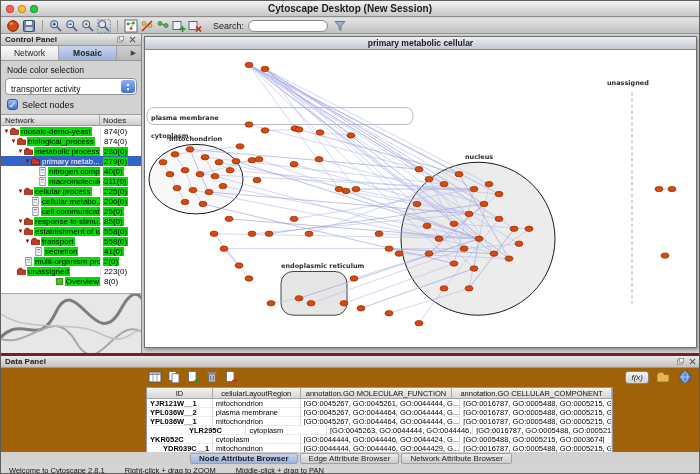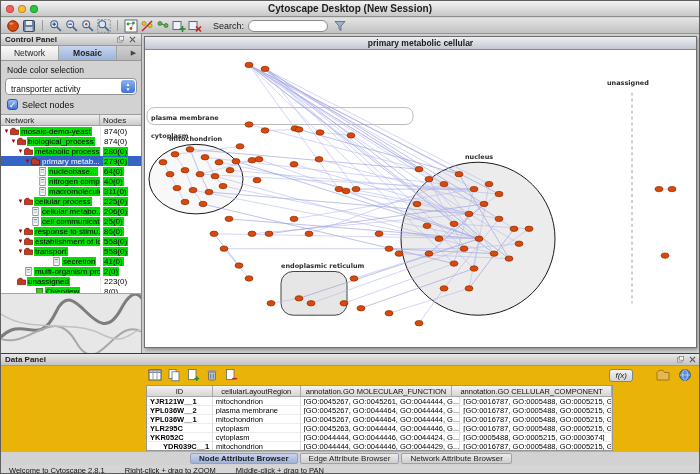--- a/index.html
+++ b/index.html
@@ -50,24 +50,24 @@
   .tcount{padding:0 1px;}
   .birdseye{position:absolute;left:0;bottom:0;width:140px;height:60px;background:#e7e7e7;border-top:1px solid #a5a5a5;overflow:hidden;}
 
   
   .network-frame{position:absolute;left:143px;top:35px;width:553px;height:312px;border:1px solid #6f6f6f;background:#fff;box-shadow:1px 2px 4px rgba(0,0,0,.35);}
   .nf-titlebar{height:13px;background:linear-gradient(#eceef3,#c4c8d2);border-bottom:1px solid #888;font-size:8.5px;font-weight:bold;color:#1c1c1c;text-align:center;line-height:13px;}
   .nf-canvas{position:absolute;top:14px;left:0;right:0;bottom:0;background:#fff;overflow:hidden;}
   .nf-canvas svg{display:block;width:100%;height:100%;}
 
   
-  .data-panel{position:absolute;left:0;top:352px;width:700px;height:99px;background:#eab308;border-top:1px solid #7f1d1d;}
+  .data-panel{position:absolute;left:0;top:352px;width:700px;height:99px;background:#a16207;border-top:3px solid #7f1d1d;}
   .dp-toolbar{position:absolute;top:13px;left:0;right:0;height:16px;display:flex;align-items:center;}
   .dp-icons{margin-left:146px;display:flex;gap:3px;}
-  .dp-right{position:absolute;right:8px;top:0;height:16px;display:flex;align-items:center;gap:22px;}
+  .dp-right{position:absolute;right:8px;top:0;height:16px;display:flex;align-items:center;gap:6px;}
   .fx-btn{height:13px;padding:0 5px;border:1px solid #848484;border-radius:3px;background:linear-gradient(#f2f2f2,#d4d4d4);font-size:8px;font-style:italic;line-height:11px;color:#222;}
   .dp-table{position:absolute;left:145px;top:31px;width:467px;height:66px;background:#fff;border:1px solid #979797;font-size:7.5px;overflow:hidden;}
   .dpt-header{display:flex;height:11px;}
   .dpt-hcell{background:linear-gradient(#f2f2f2,#d6d6d6);border-right:1px solid #a8a8a8;border-bottom:1px solid #a8a8a8;display:flex;align-items:center;justify-content:center;font-size:7.5px;color:#111;overflow:hidden;white-space:nowrap;}
   .dpt-row{display:flex;height:9px;}
   .dpt-cell{border-right:1px solid #dcdcdc;border-bottom:1px solid #ececec;overflow:hidden;white-space:nowrap;padding-left:3px;line-height:9px;color:#000;}
   .dpt-cell.c0{font-weight:bold;}
 
   
   .browser-tabs{position:absolute;left:0;top:451px;width:700px;height:13px;display:flex;justify-content:center;align-items:center;gap:2px;background:#d2d2d2;}
@@ -285,178 +285,161 @@
           <span class="tr-left" style="padding-left: 30px;">
             <span class="tri"></span>
             <span class="tree-icon">
               <svg width="9" height="9" viewBox="0 0 9 9">
                 <rect x="1.8" y="0.6" width="5.4" height="7.8" fill="#fff" stroke="#5a6a7a" stroke-width="0.7"></rect>
                 <line x1="2.8" y1="2.4" x2="6" y2="2.4" stroke="#cc3322" stroke-width="0.8"></line>
                 <line x1="2.8" y1="4" x2="6" y2="4" stroke="#99aabb" stroke-width="0.6"></line>
                 <line x1="2.8" y1="5.6" x2="6" y2="5.6" stroke="#99aabb" stroke-width="0.6"></line>
               </svg>
             </span>
-            <span class="tlabel" style="background: rgb(0, 224, 0);">nucleobase...</span>
-          </span>
-          <span class="tr-right">
-            <span class="tcount" style="background: rgb(0, 224, 0); color: rgb(0, 0, 0);">64(0)</span>
+            <span class="tlabel" style="background: rgb(0, 224, 0);">nitrogen compo...</span>
+          </span>
+          <span class="tr-right">
+            <span class="tcount" style="background: rgb(0, 224, 0); color: rgb(0, 0, 0);">40(0)</span>
           </span>
         </div>
         <div class="tree-row">
           <span class="tr-left" style="padding-left: 30px;">
             <span class="tri"></span>
             <span class="tree-icon">
               <svg width="9" height="9" viewBox="0 0 9 9">
                 <rect x="1.8" y="0.6" width="5.4" height="7.8" fill="#fff" stroke="#5a6a7a" stroke-width="0.7"></rect>
                 <line x1="2.8" y1="2.4" x2="6" y2="2.4" stroke="#cc3322" stroke-width="0.8"></line>
                 <line x1="2.8" y1="4" x2="6" y2="4" stroke="#99aabb" stroke-width="0.6"></line>
                 <line x1="2.8" y1="5.6" x2="6" y2="5.6" stroke="#99aabb" stroke-width="0.6"></line>
               </svg>
             </span>
-            <span class="tlabel" style="background: rgb(0, 224, 0);">nitrogen compo...</span>
-          </span>
-          <span class="tr-right">
-            <span class="tcount" style="background: rgb(0, 224, 0); color: rgb(0, 0, 0);">40(0)</span>
-          </span>
-        </div>
-        <div class="tree-row">
-          <span class="tr-left" style="padding-left: 30px;">
+            <span class="tlabel" style="background: rgb(0, 224, 0);">macromolecule...</span>
+          </span>
+          <span class="tr-right">
+            <span class="tcount" style="background: rgb(0, 224, 0); color: rgb(0, 0, 0);">311(0)</span>
+          </span>
+        </div>
+        <div class="tree-row">
+          <span class="tr-left" style="padding-left: 16px;">
+            <span class="tri">▼</span>
+            <span class="tree-icon">
+              <svg width="9" height="9" viewBox="0 0 9 9">
+                <path d="M0.5 3 l1.5 -1.7 h2.7 l1 1.7 h2.8 v4.6 h-8 z" fill="#c63a22" stroke="#6e1404" stroke-width="0.7"></path>
+              </svg>
+            </span>
+            <span class="tlabel" style="background: rgb(0, 224, 0);">cellular process</span>
+          </span>
+          <span class="tr-right">
+            <span class="tcount" style="background: rgb(0, 224, 0); color: rgb(0, 0, 0);">225(0)</span>
+          </span>
+        </div>
+        <div class="tree-row">
+          <span class="tr-left" style="padding-left: 23px;">
             <span class="tri"></span>
             <span class="tree-icon">
               <svg width="9" height="9" viewBox="0 0 9 9">
                 <rect x="1.8" y="0.6" width="5.4" height="7.8" fill="#fff" stroke="#5a6a7a" stroke-width="0.7"></rect>
                 <line x1="2.8" y1="2.4" x2="6" y2="2.4" stroke="#cc3322" stroke-width="0.8"></line>
                 <line x1="2.8" y1="4" x2="6" y2="4" stroke="#99aabb" stroke-width="0.6"></line>
                 <line x1="2.8" y1="5.6" x2="6" y2="5.6" stroke="#99aabb" stroke-width="0.6"></line>
               </svg>
             </span>
-            <span class="tlabel" style="background: rgb(0, 224, 0);">macromolecule...</span>
-          </span>
-          <span class="tr-right">
-            <span class="tcount" style="background: rgb(0, 224, 0); color: rgb(0, 0, 0);">311(0)</span>
-          </span>
-        </div>
-        <div class="tree-row">
-          <span class="tr-left" style="padding-left: 16px;">
-            <span class="tri">▼</span>
-            <span class="tree-icon">
-              <svg width="9" height="9" viewBox="0 0 9 9">
-                <path d="M0.5 3 l1.5 -1.7 h2.7 l1 1.7 h2.8 v4.6 h-8 z" fill="#c63a22" stroke="#6e1404" stroke-width="0.7"></path>
-              </svg>
-            </span>
-            <span class="tlabel" style="background: rgb(0, 224, 0);">cellular process</span>
-          </span>
-          <span class="tr-right">
-            <span class="tcount" style="background: rgb(0, 224, 0); color: rgb(0, 0, 0);">225(0)</span>
+            <span class="tlabel" style="background: rgb(0, 224, 0);">cellular metabo...</span>
+          </span>
+          <span class="tr-right">
+            <span class="tcount" style="background: rgb(0, 224, 0); color: rgb(0, 0, 0);">206(0)</span>
           </span>
         </div>
         <div class="tree-row">
           <span class="tr-left" style="padding-left: 23px;">
             <span class="tri"></span>
             <span class="tree-icon">
               <svg width="9" height="9" viewBox="0 0 9 9">
                 <rect x="1.8" y="0.6" width="5.4" height="7.8" fill="#fff" stroke="#5a6a7a" stroke-width="0.7"></rect>
                 <line x1="2.8" y1="2.4" x2="6" y2="2.4" stroke="#cc3322" stroke-width="0.8"></line>
                 <line x1="2.8" y1="4" x2="6" y2="4" stroke="#99aabb" stroke-width="0.6"></line>
                 <line x1="2.8" y1="5.6" x2="6" y2="5.6" stroke="#99aabb" stroke-width="0.6"></line>
               </svg>
             </span>
-            <span class="tlabel" style="background: rgb(0, 224, 0);">cellular metabo...</span>
-          </span>
-          <span class="tr-right">
-            <span class="tcount" style="background: rgb(0, 224, 0); color: rgb(0, 0, 0);">206(0)</span>
+            <span class="tlabel" style="background: rgb(0, 224, 0);">cell communicat...</span>
+          </span>
+          <span class="tr-right">
+            <span class="tcount" style="background: rgb(0, 224, 0); color: rgb(0, 0, 0);">25(0)</span>
+          </span>
+        </div>
+        <div class="tree-row">
+          <span class="tr-left" style="padding-left: 16px;">
+            <span class="tri">▼</span>
+            <span class="tree-icon">
+              <svg width="9" height="9" viewBox="0 0 9 9">
+                <path d="M0.5 3 l1.5 -1.7 h2.7 l1 1.7 h2.8 v4.6 h-8 z" fill="#c63a22" stroke="#6e1404" stroke-width="0.7"></path>
+              </svg>
+            </span>
+            <span class="tlabel" style="background: rgb(0, 224, 0);">response to stimu...</span>
+          </span>
+          <span class="tr-right">
+            <span class="tcount" style="background: rgb(0, 224, 0); color: rgb(0, 0, 0);">85(0)</span>
+          </span>
+        </div>
+        <div class="tree-row">
+          <span class="tr-left" style="padding-left: 16px;">
+            <span class="tri">▼</span>
+            <span class="tree-icon">
+              <svg width="9" height="9" viewBox="0 0 9 9">
+                <path d="M0.5 3 l1.5 -1.7 h2.7 l1 1.7 h2.8 v4.6 h-8 z" fill="#c63a22" stroke="#6e1404" stroke-width="0.7"></path>
+              </svg>
+            </span>
+            <span class="tlabel" style="background: rgb(0, 224, 0);">establishment of lo...</span>
+          </span>
+          <span class="tr-right">
+            <span class="tcount" style="background: rgb(0, 224, 0); color: rgb(0, 0, 0);">558(0)</span>
           </span>
         </div>
         <div class="tree-row">
           <span class="tr-left" style="padding-left: 23px;">
+            <span class="tri">▼</span>
+            <span class="tree-icon">
+              <svg width="9" height="9" viewBox="0 0 9 9">
+                <path d="M0.5 3 l1.5 -1.7 h2.7 l1 1.7 h2.8 v4.6 h-8 z" fill="#c63a22" stroke="#6e1404" stroke-width="0.7"></path>
+              </svg>
+            </span>
+            <span class="tlabel" style="background: rgb(0, 224, 0);">transport</span>
+          </span>
+          <span class="tr-right">
+            <span class="tcount" style="background: rgb(0, 224, 0); color: rgb(0, 0, 0);">558(0)</span>
+          </span>
+        </div>
+        <div class="tree-row">
+          <span class="tr-left" style="padding-left: 26px;">
             <span class="tri"></span>
             <span class="tree-icon">
               <svg width="9" height="9" viewBox="0 0 9 9">
                 <rect x="1.8" y="0.6" width="5.4" height="7.8" fill="#fff" stroke="#5a6a7a" stroke-width="0.7"></rect>
                 <line x1="2.8" y1="2.4" x2="6" y2="2.4" stroke="#cc3322" stroke-width="0.8"></line>
                 <line x1="2.8" y1="4" x2="6" y2="4" stroke="#99aabb" stroke-width="0.6"></line>
                 <line x1="2.8" y1="5.6" x2="6" y2="5.6" stroke="#99aabb" stroke-width="0.6"></line>
               </svg>
             </span>
-            <span class="tlabel" style="background: rgb(0, 224, 0);">cell communicat...</span>
-          </span>
-          <span class="tr-right">
-            <span class="tcount" style="background: rgb(0, 224, 0); color: rgb(0, 0, 0);">25(0)</span>
+            <span class="tlabel" style="background: rgb(0, 224, 0);">secretion</span>
+          </span>
+          <span class="tr-right">
+            <span class="tcount" style="background: rgb(0, 224, 0); color: rgb(0, 0, 0);">41(0)</span>
           </span>
         </div>
         <div class="tree-row">
           <span class="tr-left" style="padding-left: 16px;">
-            <span class="tri">▼</span>
-            <span class="tree-icon">
-              <svg width="9" height="9" viewBox="0 0 9 9">
-                <path d="M0.5 3 l1.5 -1.7 h2.7 l1 1.7 h2.8 v4.6 h-8 z" fill="#c63a22" stroke="#6e1404" stroke-width="0.7"></path>
-              </svg>
-            </span>
-            <span class="tlabel" style="background: rgb(0, 224, 0);">response to stimu...</span>
-          </span>
-          <span class="tr-right">
-            <span class="tcount" style="background: rgb(0, 224, 0); color: rgb(0, 0, 0);">85(0)</span>
-          </span>
-        </div>
-        <div class="tree-row">
-          <span class="tr-left" style="padding-left: 16px;">
-            <span class="tri">▼</span>
-            <span class="tree-icon">
-              <svg width="9" height="9" viewBox="0 0 9 9">
-                <path d="M0.5 3 l1.5 -1.7 h2.7 l1 1.7 h2.8 v4.6 h-8 z" fill="#c63a22" stroke="#6e1404" stroke-width="0.7"></path>
-              </svg>
-            </span>
-            <span class="tlabel" style="background: rgb(0, 224, 0);">establishment of lo...</span>
-          </span>
-          <span class="tr-right">
-            <span class="tcount" style="background: rgb(0, 224, 0); color: rgb(0, 0, 0);">558(0)</span>
-          </span>
-        </div>
-        <div class="tree-row">
-          <span class="tr-left" style="padding-left: 16px;">
-            <span class="tri">▼</span>
-            <span class="tree-icon">
-              <svg width="9" height="9" viewBox="0 0 9 9">
-                <path d="M0.5 3 l1.5 -1.7 h2.7 l1 1.7 h2.8 v4.6 h-8 z" fill="#c63a22" stroke="#6e1404" stroke-width="0.7"></path>
-              </svg>
-            </span>
-            <span class="tlabel" style="background: rgb(0, 224, 0);">transport</span>
-          </span>
-          <span class="tr-right">
-            <span class="tcount" style="background: rgb(0, 224, 0); color: rgb(0, 0, 0);">558(0)</span>
-          </span>
-        </div>
-        <div class="tree-row">
-          <span class="tr-left" style="padding-left: 44px;">
             <span class="tri"></span>
             <span class="tree-icon">
               <svg width="9" height="9" viewBox="0 0 9 9">
                 <rect x="1.8" y="0.6" width="5.4" height="7.8" fill="#fff" stroke="#5a6a7a" stroke-width="0.7"></rect>
                 <line x1="2.8" y1="2.4" x2="6" y2="2.4" stroke="#cc3322" stroke-width="0.8"></line>
                 <line x1="2.8" y1="4" x2="6" y2="4" stroke="#99aabb" stroke-width="0.6"></line>
                 <line x1="2.8" y1="5.6" x2="6" y2="5.6" stroke="#99aabb" stroke-width="0.6"></line>
               </svg>
             </span>
-            <span class="tlabel" style="background: rgb(0, 224, 0);">secretion</span>
-          </span>
-          <span class="tr-right">
-            <span class="tcount" style="background: rgb(0, 224, 0); color: rgb(0, 0, 0);">41(0)</span>
-          </span>
-        </div>
-        <div class="tree-row">
-          <span class="tr-left" style="padding-left: 16px;">
-            <span class="tri"></span>
-            <span class="tree-icon">
-              <svg width="9" height="9" viewBox="0 0 9 9">
-                <rect x="1.8" y="0.6" width="5.4" height="7.8" fill="#fff" stroke="#5a6a7a" stroke-width="0.7"></rect>
-                <line x1="2.8" y1="2.4" x2="6" y2="2.4" stroke="#cc3322" stroke-width="0.8"></line>
-                <line x1="2.8" y1="4" x2="6" y2="4" stroke="#99aabb" stroke-width="0.6"></line>
-                <line x1="2.8" y1="5.6" x2="6" y2="5.6" stroke="#99aabb" stroke-width="0.6"></line>
-              </svg>
-            </span>
             <span class="tlabel" style="background: rgb(0, 224, 0);">multi-organism pro...</span>
           </span>
           <span class="tr-right">
             <span class="tcount" style="background: rgb(0, 224, 0); color: rgb(0, 0, 0);">2(0)</span>
           </span>
         </div>
         <div class="tree-row">
           <span class="tr-left" style="padding-left: 9px;">
             <span class="tri"></span>
             <span class="tree-icon">
@@ -464,21 +447,21 @@
                 <path d="M0.5 3 l1.5 -1.7 h2.7 l1 1.7 h2.8 v4.6 h-8 z" fill="#c63a22" stroke="#6e1404" stroke-width="0.7"></path>
               </svg>
             </span>
             <span class="tlabel" style="background: rgb(0, 224, 0);">unassigned</span>
           </span>
           <span class="tr-right">
             <span class="tcount">223(0)</span>
           </span>
         </div>
         <div class="tree-row">
-          <span class="tr-left" style="padding-left: 27px;">
+          <span class="tr-left" style="padding-left: 27px; justify-content: flex-end;">
             <span class="tri"></span>
             <span class="tree-icon">
               <svg width="9" height="9" viewBox="0 0 9 9">
                 <rect x="1.3" y="1.3" width="6.4" height="6.4" fill="#44c32a" stroke="#1e6e10" stroke-width="0.7"></rect>
               </svg>
             </span>
             <span class="tlabel" style="background: rgb(0, 224, 0);">Overview</span>
           </span>
           <span class="tr-right">
             <span class="tcount">8(0)</span>
@@ -779,21 +762,21 @@
             <span class="dpt-cell c2" style="width: 160px;">[GO:0045267, GO:0044464, GO:0044444, G...</span>
             <span class="dpt-cell c3" style="width: 152px;">[GO:0016787, GO:0005488, GO:0005215, G...</span>
           </div>
           <div class="dpt-row">
             <span class="dpt-cell c0" style="width: 66px;">YPL036W__1</span>
             <span class="dpt-cell c1" style="width: 88px;">mitochondrion</span>
             <span class="dpt-cell c2" style="width: 160px;">[GO:0045267, GO:0044464, GO:0044444, G...</span>
             <span class="dpt-cell c3" style="width: 152px;">[GO:0016787, GO:0005488, GO:0005215, G...</span>
           </div>
           <div class="dpt-row">
-            <span class="dpt-cell c0" style="width: 66px;">YLR295C</span>
+            <span class="dpt-cell c0" style="width: 66px; margin-left: 39px;">YLR295C</span>
             <span class="dpt-cell c1" style="width: 88px;">cytoplasm</span>
             <span class="dpt-cell c2" style="width: 160px;">[GO:0045263, GO:0044444, GO:0044446, G...</span>
             <span class="dpt-cell c3" style="width: 152px;">[GO:0016787, GO:0005488, GO:0005215, GO:0003824, G...</span>
           </div>
           <div class="dpt-row">
             <span class="dpt-cell c0" style="width: 66px;">YKR052C</span>
             <span class="dpt-cell c1" style="width: 88px;">cytoplasm</span>
             <span class="dpt-cell c2" style="width: 160px;">[GO:0044444, GO:0044446, GO:0044424, G...</span>
             <span class="dpt-cell c3" style="width: 152px;">[GO:0005488, GO:0005215, GO:0003674]</span>
           </div>

